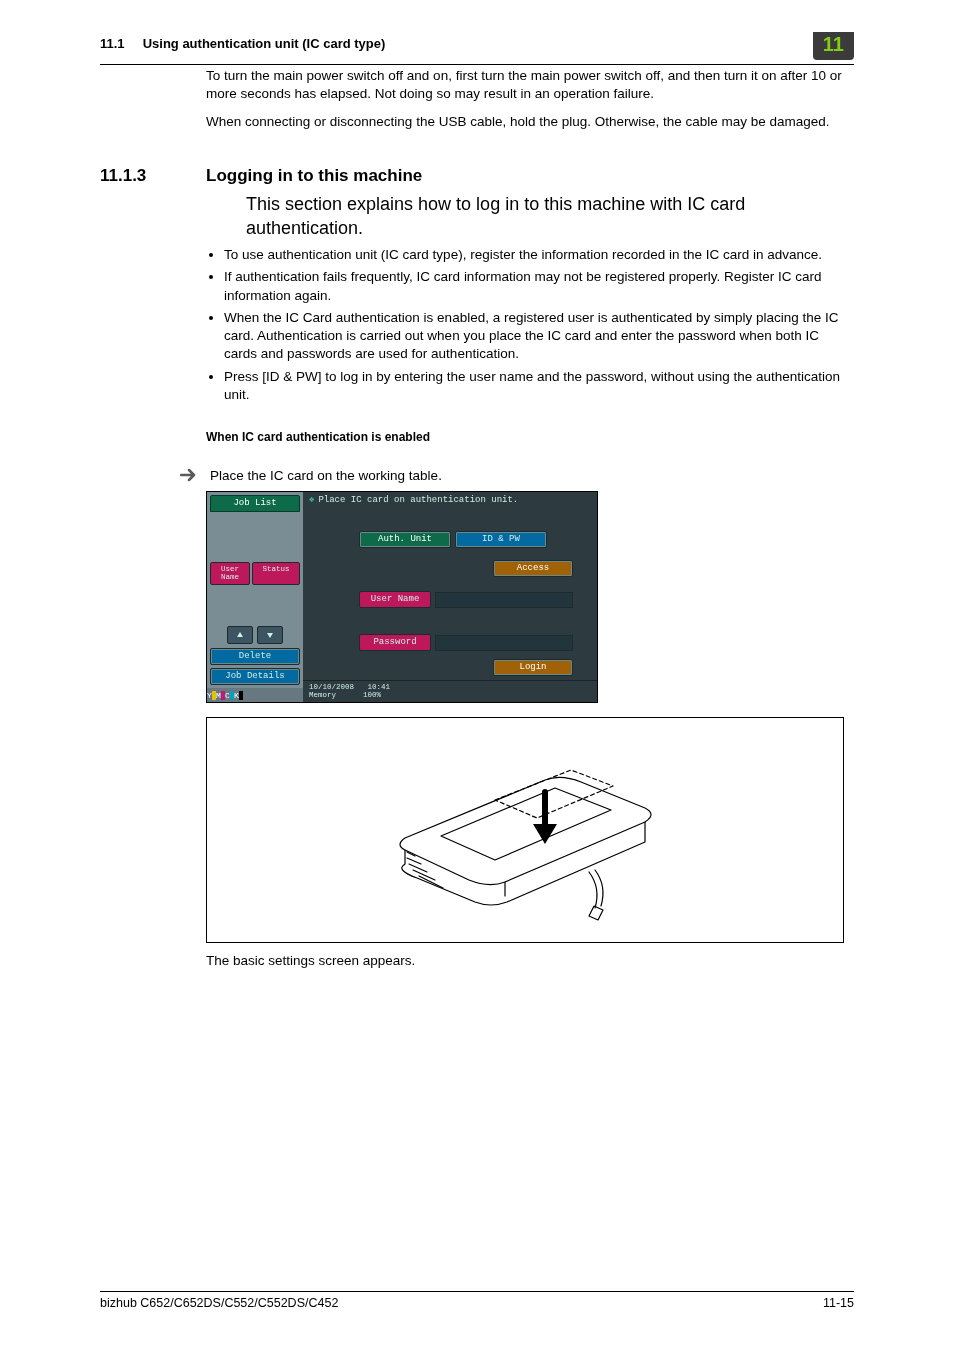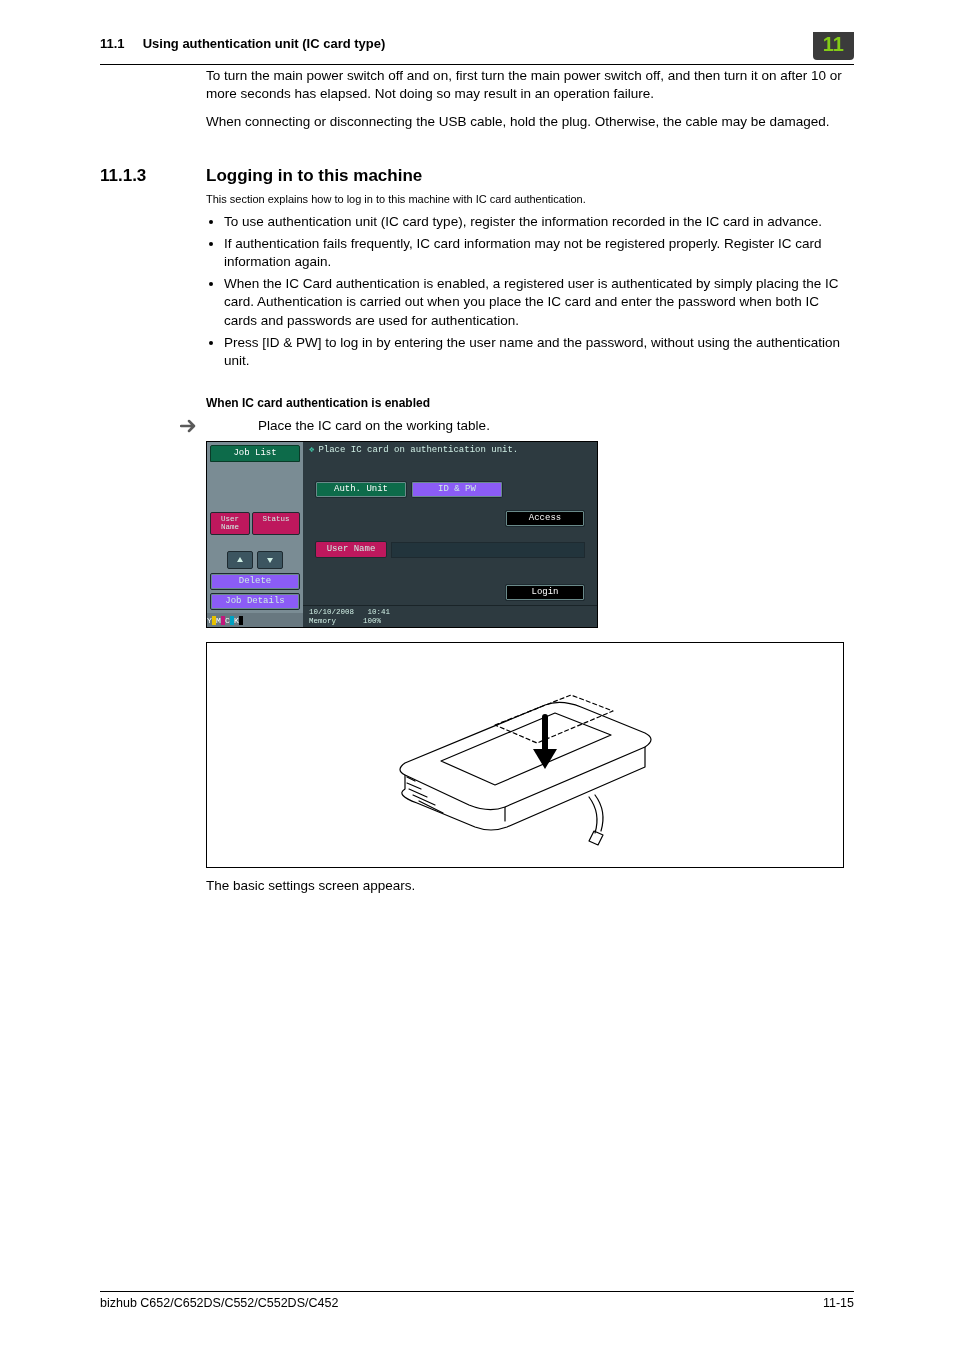--- a/index.html
+++ b/index.html
@@ -64,43 +64,42 @@
     width: 106px;
     font-size: 17px;
     font-weight: bold;
     flex: 0 0 106px;
   }
   .sec-title {
     font-size: 17px;
     font-weight: bold;
   }
   .body-p {
-    font-size: 11px;
+    font-size: 18px;
     line-height: 1.35;
     margin-top: 6px;
+    margin-left: 40px;
   }
   ul.bullets {
     margin: 6px 0 0 0;
     padding-left: 18px;
     font-size: 13.5px;
     line-height: 1.35;
   }
   ul.bullets li {
     margin-bottom: 4px;
   }
   .subhead {
     font-size: 12px;
     font-weight: bold;
     margin-top: 26px;
   }
   .step-row {
     display: flex;
-    align-items: center;
-    margin-top: 8px;
-    gap: 48px;
+    margin-top: 24px;
   }
   .arrow-icon {
     width: 20px;
     height: 14px;
     flex: 0 0 20px;
     margin-right: 10px;
   }
   .step-text {
     font-size: 13.5px;
   }
@@ -123,44 +122,44 @@
     display: flex;
     flex-direction: column;
   }
   .p-right {
     flex: 1;
     background: #2d3a40;
     display: flex;
     flex-direction: column;
   }
   .p-btn {
-    background: #8b5cf6;
+    background: #0369a1;
     border: 1px solid #1e2a30;
     border-radius: 2px;
     padding: 3px 6px;
     text-align: center;
     color: #cfeee4;
     box-shadow: inset 0 0 0 1px #6a8a8a;
   }
   .p-btn.sel {
     background: #0d6b4a;
     color: #fff;
   }
-  .p-btn.blue { background: #000000; color:#fff; }
+  .p-btn.blue { background: #a16207; color:#fff; }
   .p-tab {
     margin: 3px 3px 0 3px;
     padding: 3px 0;
     text-align: center;
     background: #0d6b4a;
     color:#fff;
     border:1px solid #0a3a28;
     border-radius: 2px 2px 0 0;
   }
   .p-gap { flex:1; }
-  .p-row { display:flex; align-items:flex-end; gap:4px; padding:4px 12px; }
+  .p-row { display:flex; align-items:flex-end; gap:4px; padding:4px 24px;margin-left:32px; }
   .p-field-label {
     width: 70px;
     text-align:center;
     padding:3px 0;
     background:#be185d;
     border:1px solid #1e2a30;
     border-radius:2px;
     color:#cfeee4;
   }
   .p-field-box {
@@ -304,20 +303,24 @@
           <div class="p-btn" style="width:78px">ID &amp; PW</div>
         </div>
         <div class="p-row" style="justify-content:flex-end;padding-top:8px">
           <div class="p-btn blue" style="width:66px">Access</div>
         </div>
         <div class="p-row" style="margin-top:6px">
           <div class="p-field-label">User Name</div>
           <div class="p-field-box"></div>
         </div>
         <div style="height:18px"></div>
+        <div class="p-row">
+          <div class="p-field-label">Password</div>
+          <div class="p-field-box"></div>
+        </div>
         <div class="p-gap"></div>
         <div class="p-row" style="justify-content:flex-end">
           <div class="p-btn blue" style="width:66px">Login</div>
         </div>
         <div class="p-bottombar" style="background:#2d3a40;border-top:1px solid #1a2428">
           <div class="p-status">
             <span>10/10/2008</span>&nbsp;&nbsp;
             <span>10:41</span><br>
             <span>Memory</span>&nbsp;&nbsp;&nbsp;&nbsp;&nbsp;
             <span>100%</span>

